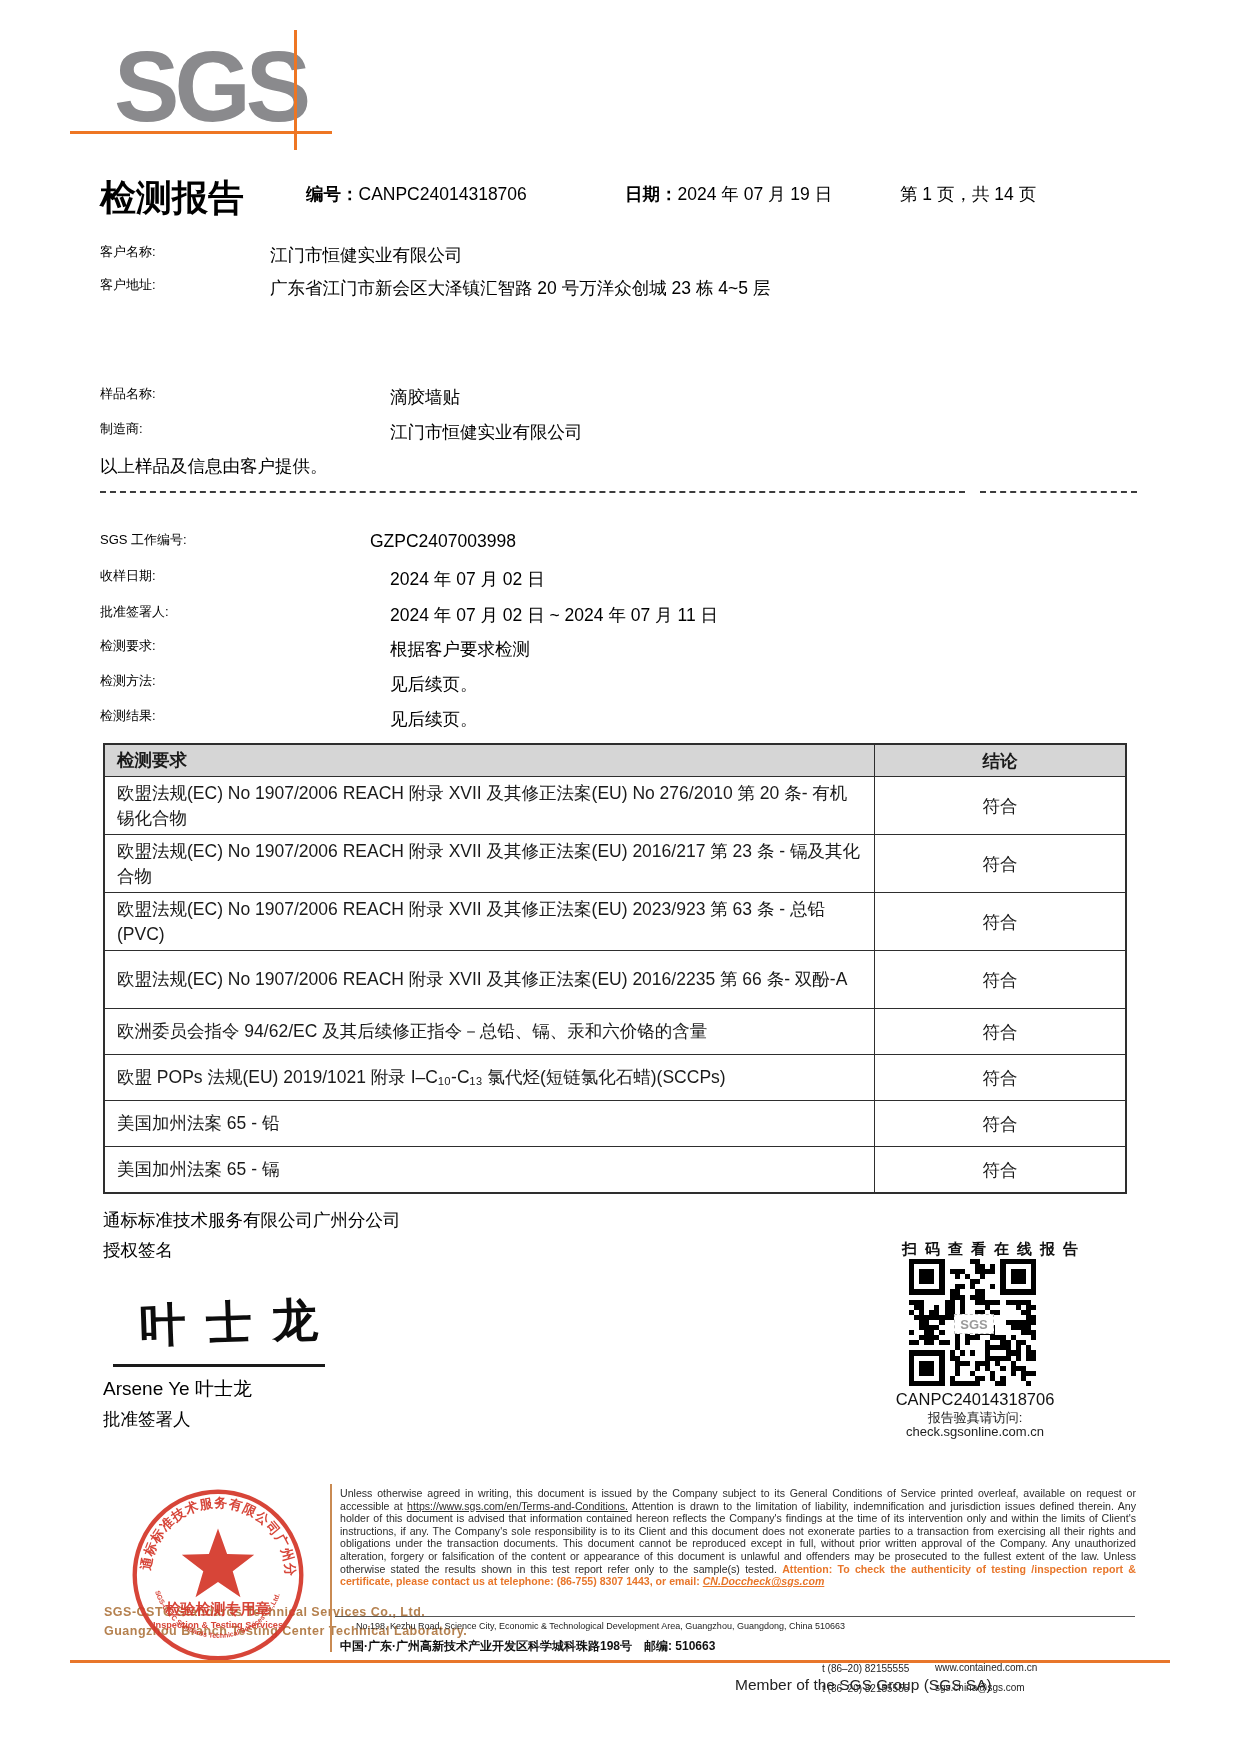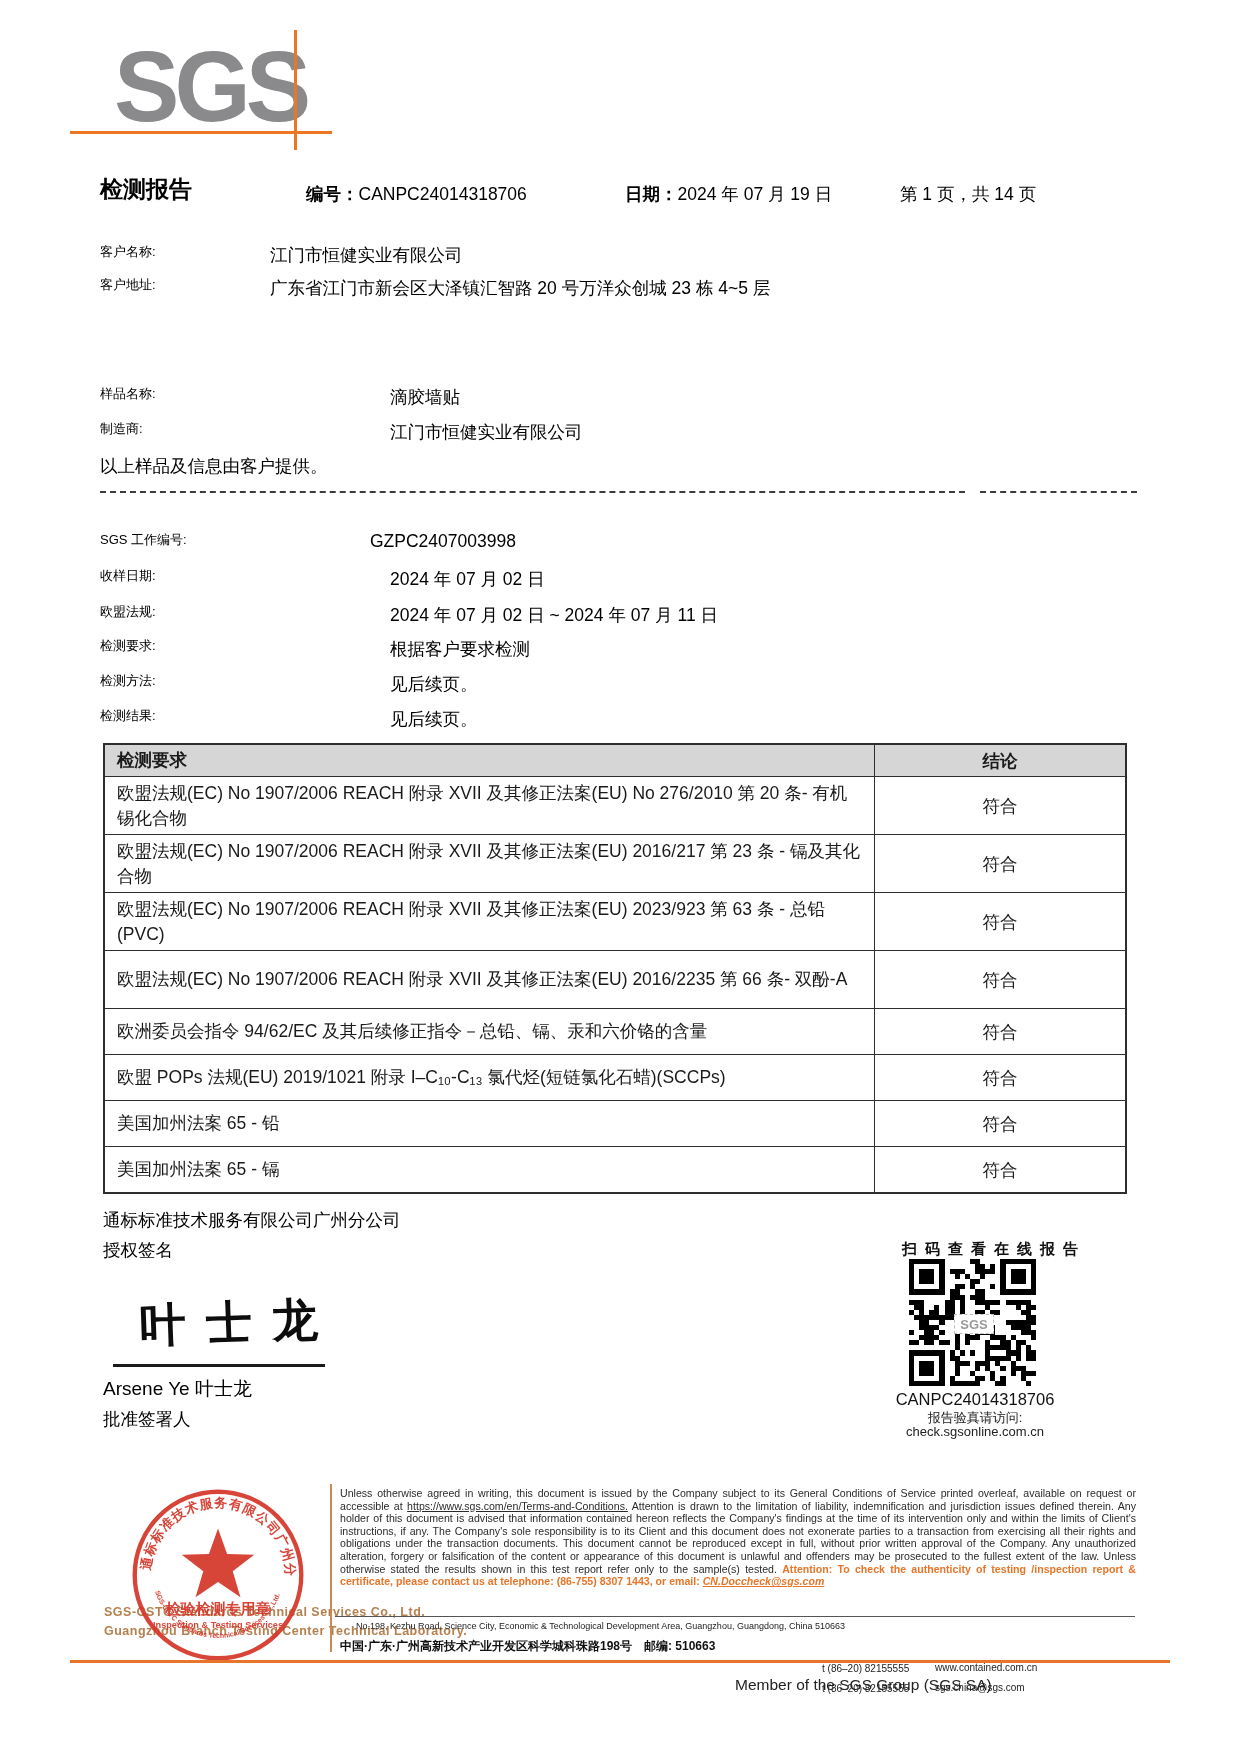--- a/index.html
+++ b/index.html
@@ -5,21 +5,21 @@
   html,body{margin:0;padding:0;background:#ffffff;}
   .page{position:relative;width:1240px;height:1754px;background:#fff;overflow:hidden;
         font-family:"Liberation Sans","DejaVu Sans",sans-serif;color:#1a1a1a;}
   .abs{position:absolute;}
   
   .sgs-logo{font-size:100px;font-weight:900;color:#8a8a8d;letter-spacing:-5px;
             transform:scaleX(.98);line-height:1;}
   .o-hline{background:#ee7623;height:3px;}
   .o-vline{background:#ee7623;width:3px;}
   
-  .doc-title{font-size:23px;font-weight:bold;color:#000;}
+  .doc-title{font-size:36px;font-weight:bold;color:#000;}
   .meta{font-size:17.5px;color:#000;}
   .meta b{font-weight:bold;}
   .lbl{font-size:13px;color:#000;}
   .val{font-size:17.5px;color:#000;}
   .dashed-seg{border-top:2.5px dashed #3c3c3c;}
   
   .rtable{border:2px solid #2e2e2e;}
   .trow{display:flex;align-items:stretch;border-top:1.8px solid #2e2e2e;}
   .trow:first-child{border-top:none;}
   .thead{background:#d6d6d6;font-weight:bold;}
@@ -80,21 +80,21 @@
   <div class="abs val" style="left:390px;top:420px;">江门市恒健实业有限公司</div>
   <div class="abs val" style="left:100px;top:454px;">以上样品及信息由客户提供。</div>
 
   <div class="abs dashed-seg" style="left:100px;top:491px;width:865px;"></div>
   <div class="abs dashed-seg" style="left:980px;top:491px;width:157px;"></div>
 
   <div class="abs lbl" style="left:100px;top:531px;">SGS 工作编号:</div>
   <div class="abs val" style="left:370px;top:531px;">GZPC2407003998</div>
   <div class="abs lbl" style="left:100px;top:567px;">收样日期:</div>
   <div class="abs val" style="left:390px;top:567px;">2024 年 07 月 02 日</div>
-  <div class="abs lbl" style="left:100px;top:603px;">欧盟法规:</div>
+  <div class="abs lbl" style="left:100px;top:603px;">批准签署人:</div>
   <div class="abs val" style="left:390px;top:603px;">2024 年 07 月 02 日 ~ 2024 年 07 月 11 日</div>
   <div class="abs lbl" style="left:100px;top:637px;">检测要求:</div>
   <div class="abs val" style="left:390px;top:637px;">根据客户要求检测</div>
   <div class="abs lbl" style="left:100px;top:672px;">检测方法:</div>
   <div class="abs val" style="left:390px;top:672px;">见后续页。</div>
   <div class="abs lbl" style="left:100px;top:707px;">检测结果:</div>
   <div class="abs val" style="left:390px;top:707px;">见后续页。</div>
 
   <div class="abs rtable" style="left:103px;top:743px;width:1020px;">
     <div class="trow thead h28">

